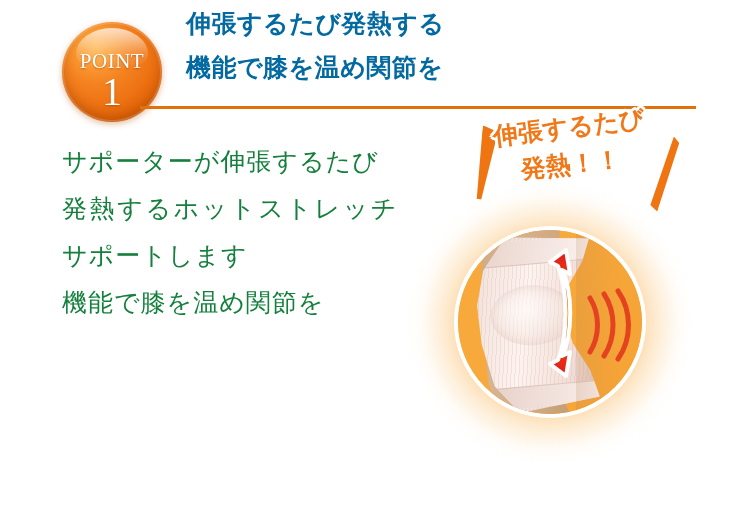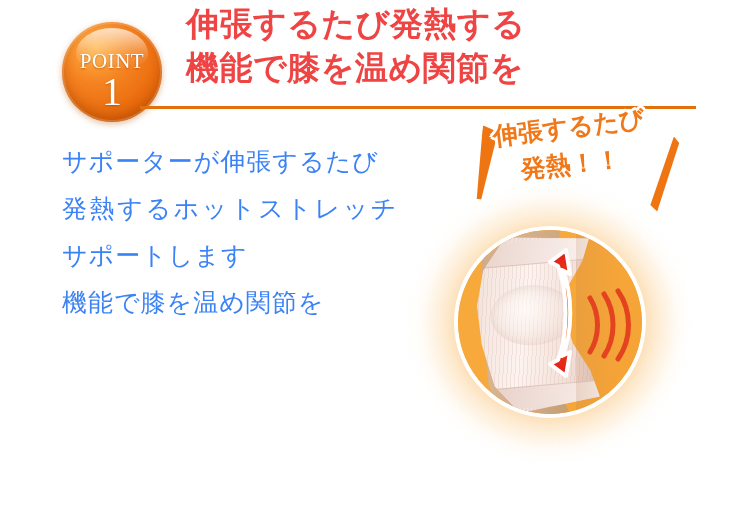--- a/index.html
+++ b/index.html
@@ -76,45 +76,45 @@
     font-size: 40px;
     font-weight: 400;
   }
 
   
   .heading {
     position: absolute;
     left: 186px;
     top: 2px;
     width: 540px;
-    color: #ef4444;
+    color: #0369a1;
     font-family: "Liberation Serif", "DejaVu Serif", serif;
     font-weight: bold;
-    font-size: 33px;
+    font-size: 25px;
     line-height: 44px;
     letter-spacing: 0.5px;
   }
   .heading .line { display: block; white-space: nowrap; }
 
   .divider {
     position: absolute;
     left: 140px;
     top: 106px;
     width: 556px;
     height: 3px;
     background: #e2700b;
   }
 
   
   .body-copy {
     position: absolute;
     left: 62px;
     top: 138px;
     width: 400px;
-    color: #3b82f6;
+    color: #15803d;
     font-family: "DejaVu Sans", "Liberation Sans", sans-serif;
     font-size: 25px;
     line-height: 47px;
     letter-spacing: 1px;
   }
   .body-copy .line { display: block; white-space: nowrap; }
   .body-copy .line.spaced { letter-spacing: 2.6px; }
 
   
   .callout {

